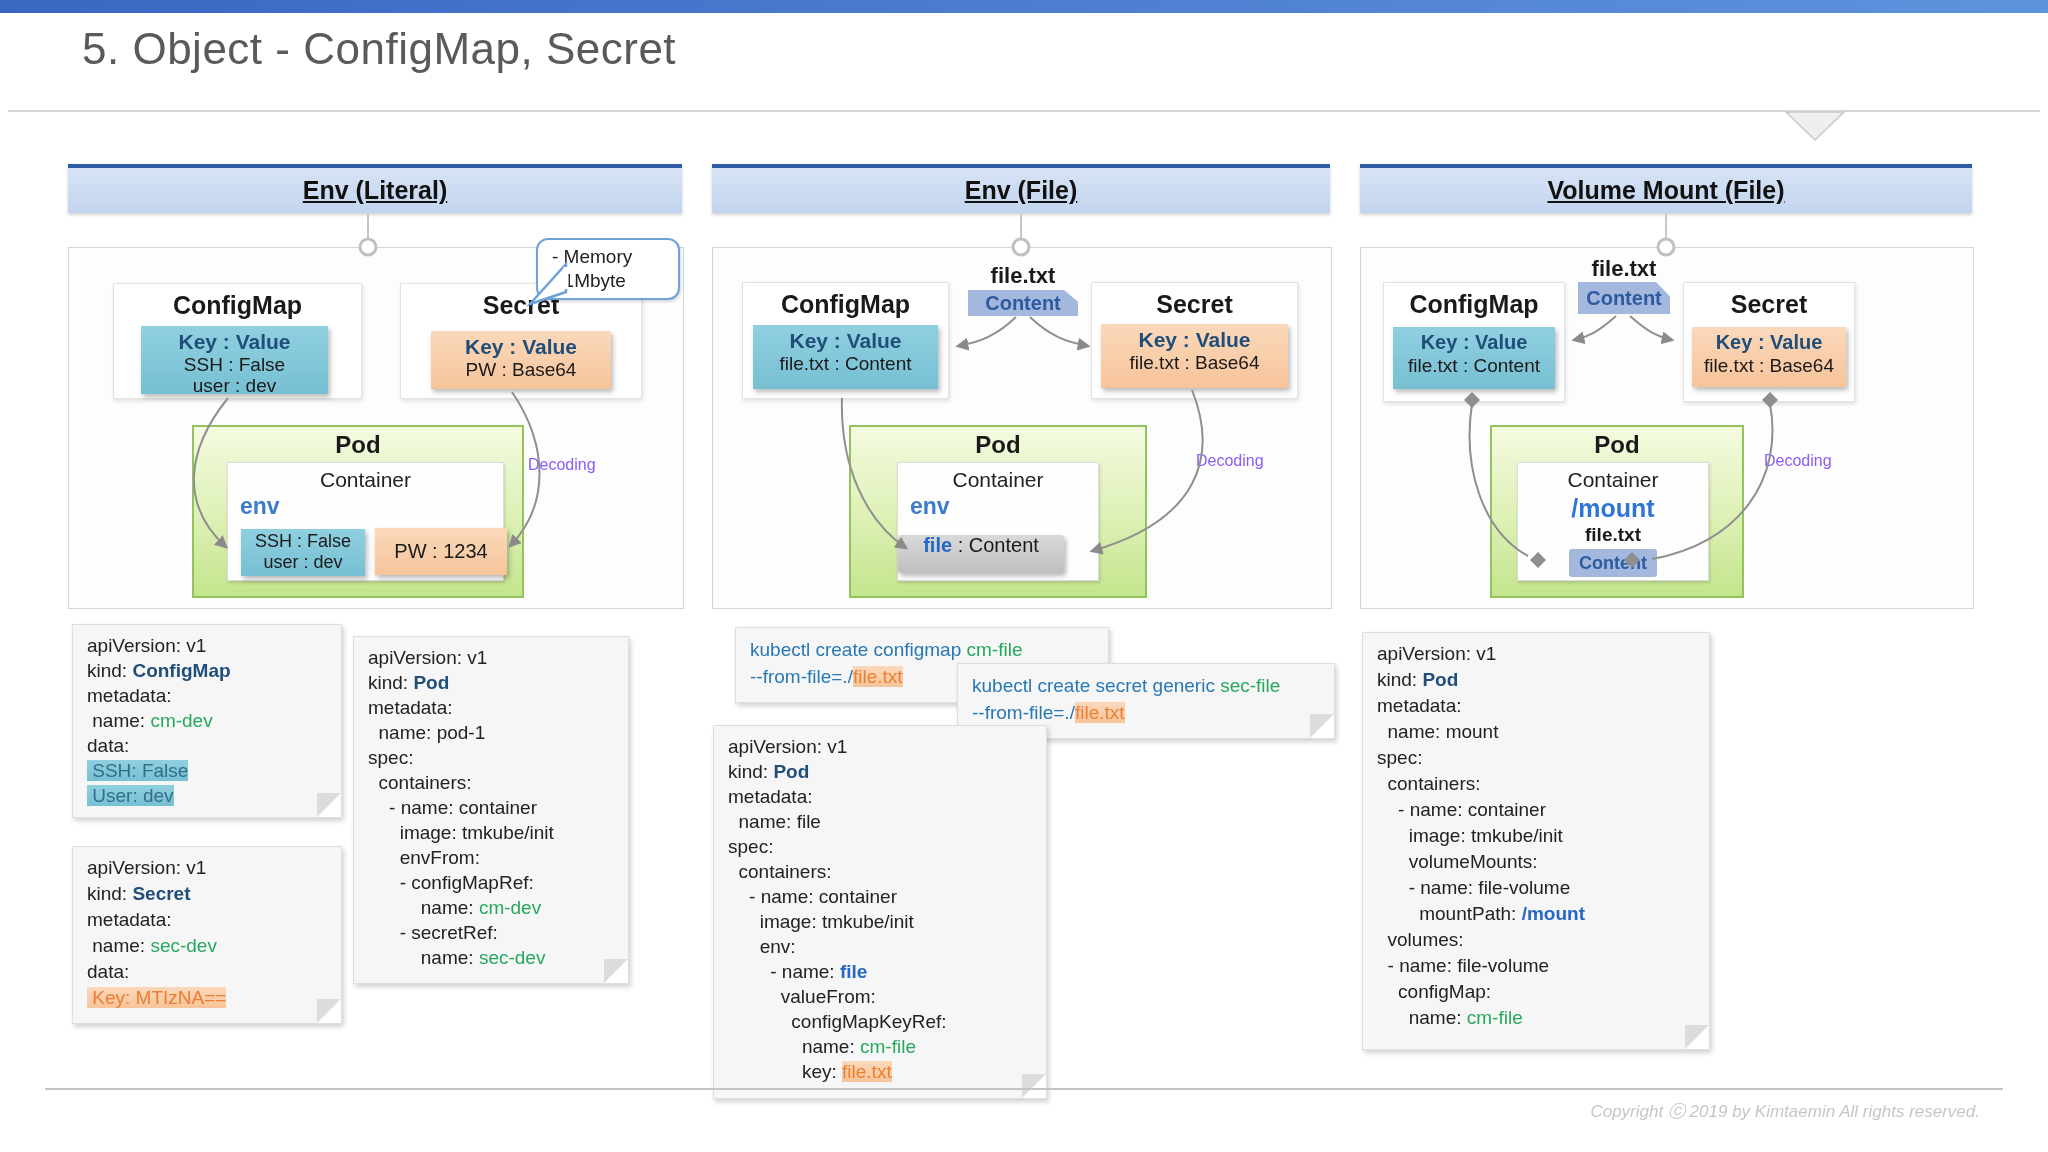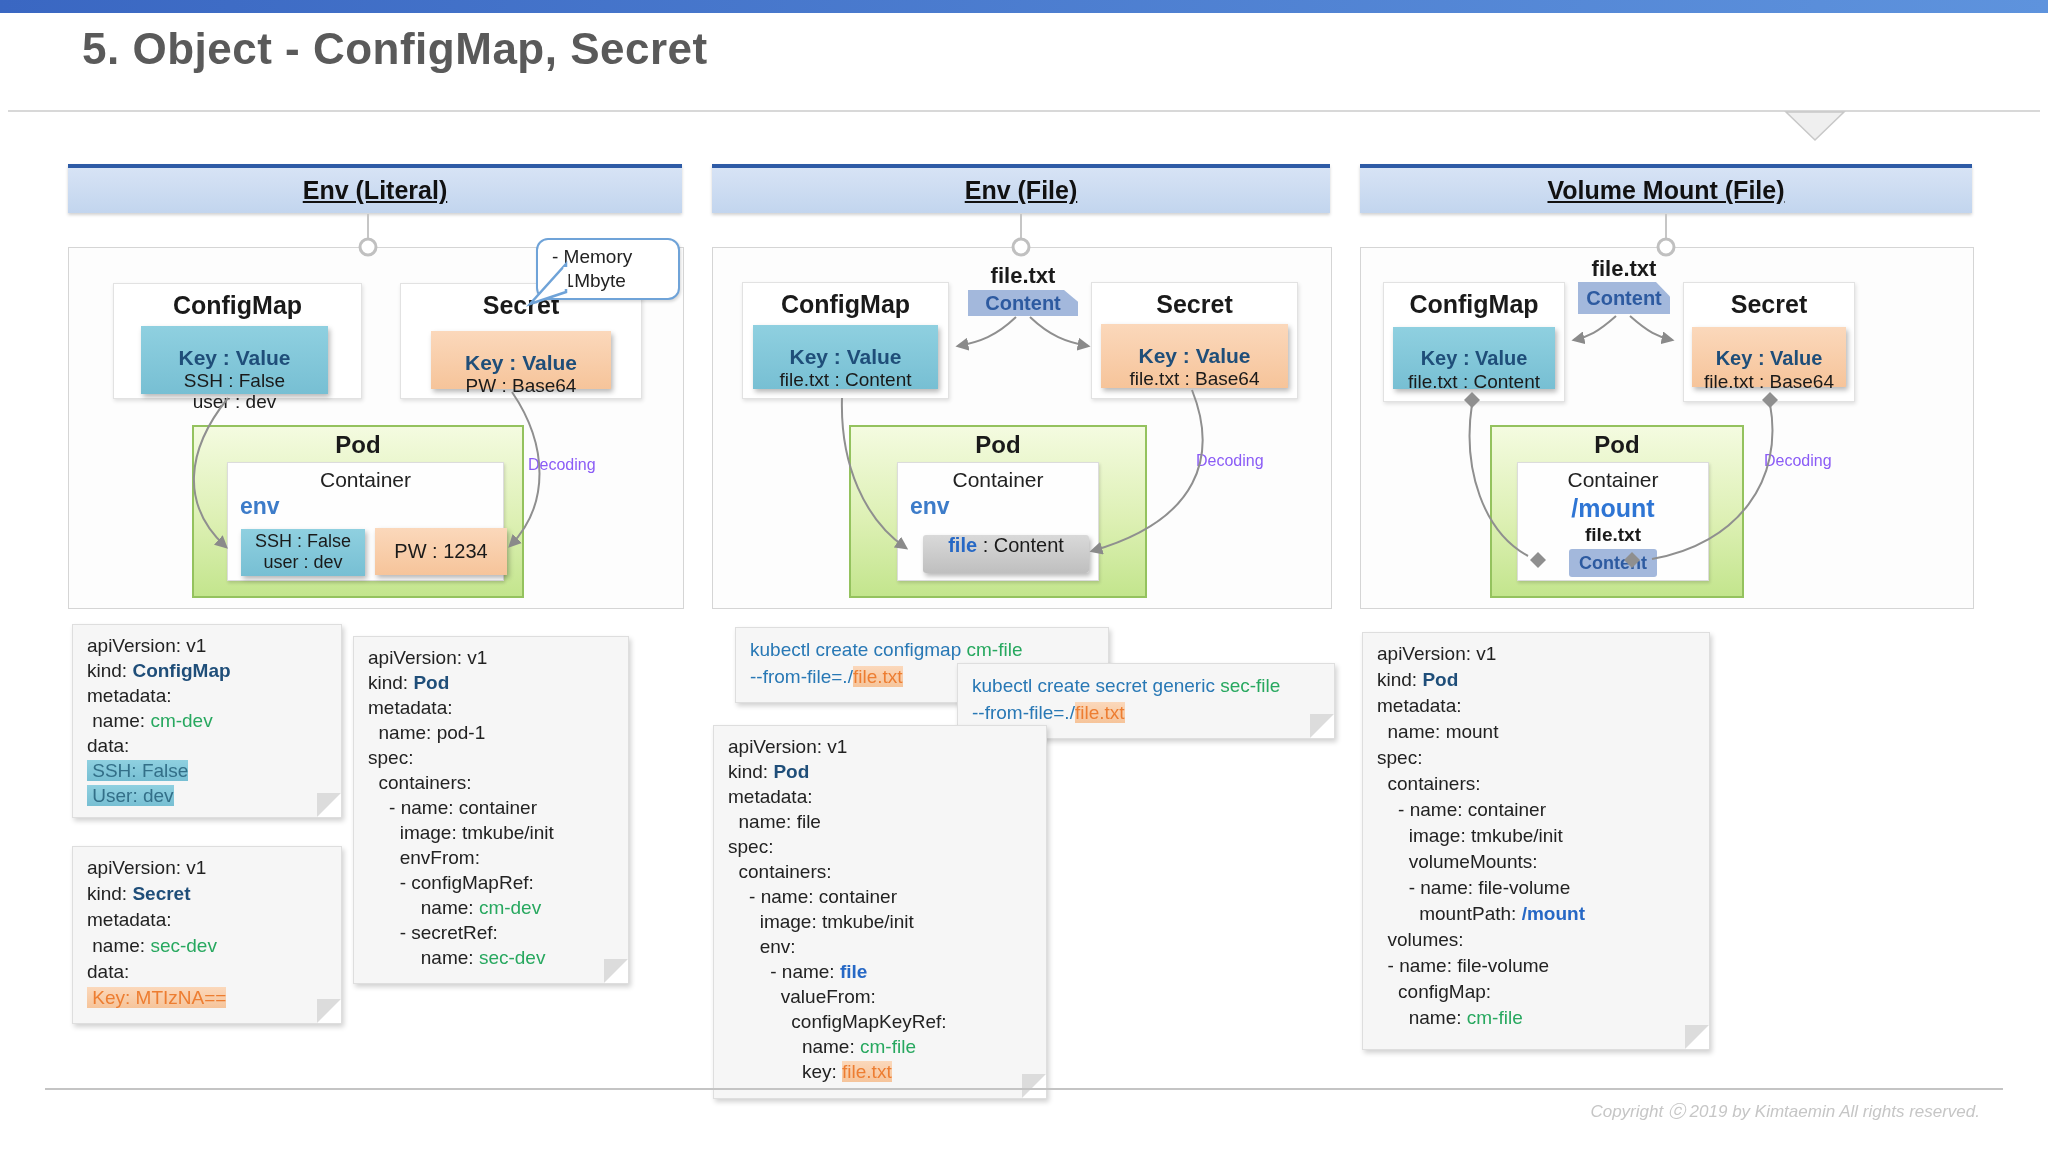--- a/index.html
+++ b/index.html
@@ -1,30 +1,30 @@
 <!DOCTYPE html>
 <html><head>
 <meta charset="utf-8">
 <style>
   html,body{margin:0;padding:0;background:#fff;}
   #slide{position:relative;width:2048px;height:1152px;background:#ffffff;overflow:hidden;
          font-family:"Liberation Sans",sans-serif;color:#1a1a1a;}
   .topbar{position:absolute;left:0;top:0;width:2048px;height:13px;
           background:linear-gradient(90deg,#3a67c2,#5e93dd);}
-  .title{position:absolute;left:82px;top:24px;margin:0;font-size:44px;font-weight:bold;color:#5a5a5a;letter-spacing:0.5px;}
+  .title{position:absolute;left:82px;top:24px;margin:0;font-size:44px;font-weight:normal;color:#5a5a5a;letter-spacing:0.5px;}
   .divider{position:absolute;left:8px;top:110px;width:2032px;height:2px;background:#d8d8d8;}
   .phead{position:absolute;top:164px;height:45px;line-height:45px;text-align:center;
          font-size:25px;font-weight:bold;color:#111;
          background:linear-gradient(180deg,#d7e3f5,#c2d5ee);
          border-top:4px solid #2e5ba6;box-shadow:0 2px 3px rgba(0,0,0,.18);text-decoration:underline;}
   .pbody{position:absolute;top:247px;height:360px;background:#fdfdfd;border:1.5px solid #d5d5d5;}
   .obox{position:absolute;background:#fff;border:1px solid #e2e2e2;box-shadow:1px 2px 4px rgba(0,0,0,.12);text-align:center;}
   .obox-title{font-size:25px;font-weight:bold;padding-top:7px;}
   .kv{position:absolute;text-align:center;box-shadow:2px 3px 5px rgba(0,0,0,.28);}
-  .kv-title{font-size:21px;line-height:25px;font-weight:bold;color:#1f4e79;padding-top:19px;}
+  .kv-title{font-size:21px;line-height:25px;font-weight:bold;color:#1f4e79;padding-top:3px;}
   .kv .tline{font-size:19px;line-height:21px;}
   .teal{background:linear-gradient(180deg,#8fd0e0,#77bfd3);}
   .orange{background:linear-gradient(180deg,#fbd8bb,#f6c49a);}
   .pod{position:absolute;background:linear-gradient(180deg,#f4fbe0 0%,#ddf0b4 55%,#c3e58d 100%);
        border:2px solid #94c25e;text-align:center;}
   .pod-title{font-size:24px;font-weight:bold;padding-top:4px;}
   .cont{position:absolute;background:#fefefe;border:1px solid #dcdcdc;box-shadow:1px 2px 3px rgba(0,0,0,.15);text-align:center;}
   .cont-title{font-size:21px;padding-top:5px;color:#222;}
   .envlbl{position:absolute;font-size:23px;font-weight:bold;color:#3d7cc9;}
   .envbox{position:absolute;box-shadow:2px 3px 5px rgba(0,0,0,.28);text-align:center;}
@@ -165,21 +165,21 @@
           <div class="tline"><span>file.txt : Base64</span></div>
         </div>
     </div>
   </div>
 
   <div class="pod" style="left:849px;top:425px;width:294px;height:169px;">
     <div class="pod-title">Pod</div>
     <div class="cont" style="left:46px;top:35px;width:200px;height:117px;">
       <div class="cont-title">Container</div>
       <div class="envlbl" style="left:12px;top:30px;">env</div>
-      <div class="envbox graykv" style="left:25px;top:72px;width:166px;height:38px;line-height:38px;">
+      <div class="envbox graykv" style="left:0;top:72px;width:166px;height:38px;line-height:38px;">
           <div class="tline"><span class="blue">file</span><span> : Content</span></div>
         </div>
     </div>
   </div>
   <div class="decoding" style="left:1196px;top:452px;">Decoding</div>
 
   <div class="note cmdnote" style="left:735px;top:627px;width:344px;height:58px;">
       <div class="tline"><span class="cmd">kubectl create configmap </span><span class="green">cm-file</span></div>
       <div class="tline"><span class="cmd">--from-file=./</span><span class="orange">file.txt</span></div>
     </div>

